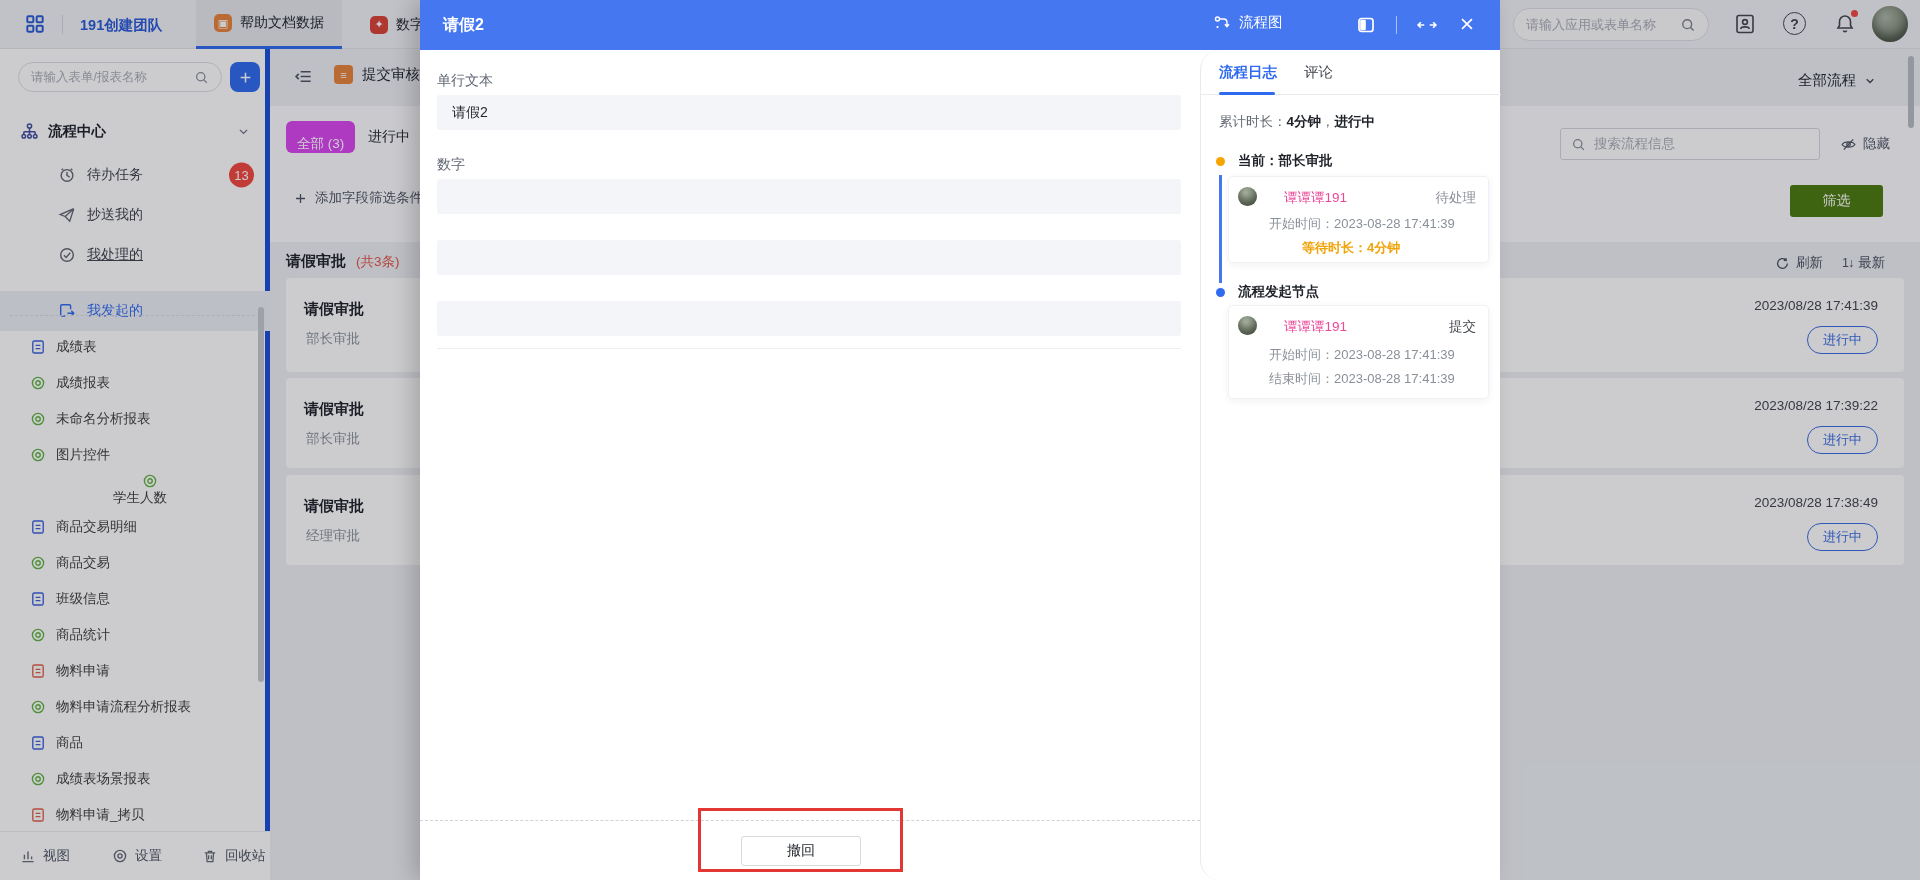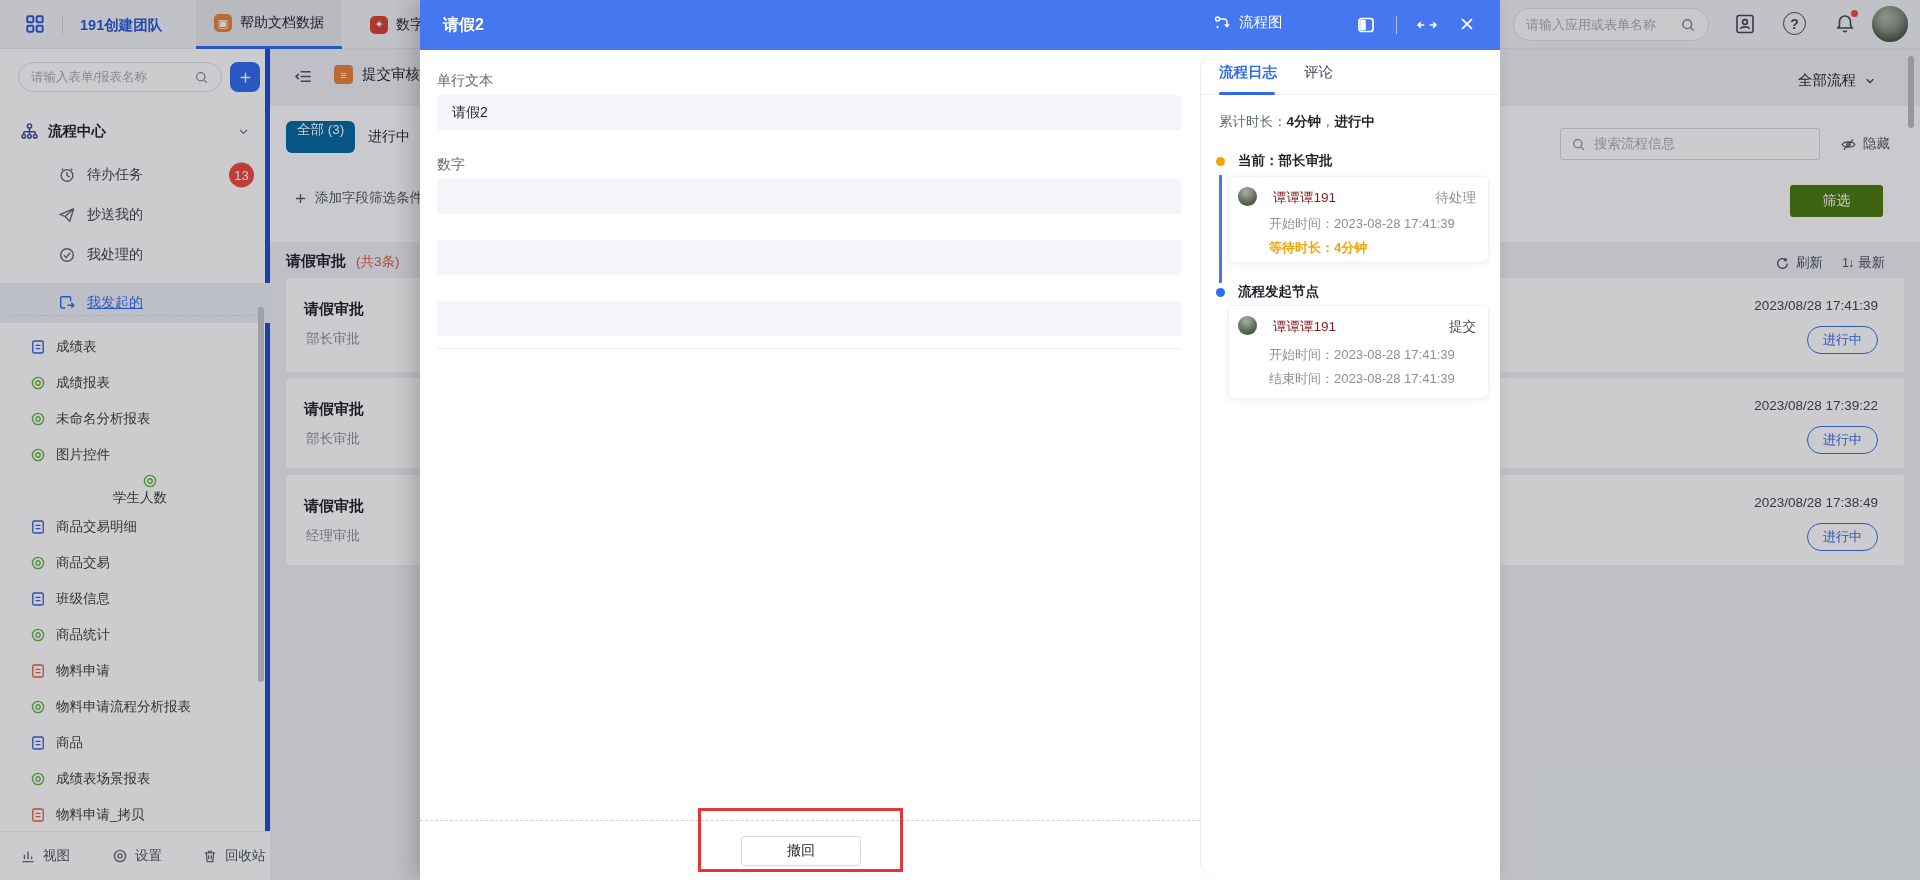--- a/index.html
+++ b/index.html
@@ -50,21 +50,21 @@
   .sb-footer { position:absolute; left:0; bottom:0; width:270px; height:49px; border-top:1px solid #ebedf0; background:#fff; display:flex; align-items:center; }
   .sb-foot-item { display:flex; align-items:center; gap:7px; font-size:13.5px; color:#4e5563; cursor:pointer; }
 
   
   .main { position:absolute; left:270px; top:49px; width:1650px; height:831px; z-index:1; }
   .collapse-ic { position:absolute; left:24px; top:18px; color:#4e5563; cursor:pointer; }
   .submit-review { position:absolute; left:64px; top:16px; display:flex; align-items:center; gap:9px; font-size:14.5px; cursor:pointer; }
   .doc-chip { width:19px; height:19px; border-radius:4px; background:#e8833a; color:#fff; font-size:11px; display:flex; align-items:center; justify-content:center; }
   .flow-scope { position:absolute; left:1528px; top:22px; display:flex; align-items:center; gap:8px; font-size:14.5px; color:#1f2329; cursor:pointer; }
   .white-band { position:absolute; left:0; top:57px; width:1650px; height:136px; background:#fdfdfe; }
-  .tab-pill { position:absolute; left:16px; top:72px; height:32px; border-radius:6px; background:#0369a1; color:#fff; font-size:13.5px; display:flex; align-items:flex-start; padding:0 11px; cursor:pointer; }
+  .tab-pill { position:absolute; left:16px; top:72px; height:32px; border-radius:6px; background:#d946ef; color:#fff; font-size:13.5px; display:flex; align-items:flex-end; padding:0 11px; cursor:pointer; }
   .tab-plain { position:absolute; left:98px; top:72px; height:32px; display:flex; align-items:center; font-size:14px; color:#1f2329; cursor:pointer; }
   .add-filter { position:absolute; left:24px; top:140px; display:flex; align-items:center; gap:8px; font-size:13.5px; color:#4e5563; cursor:pointer; white-space:nowrap; }
   .flow-search { position:absolute; left:1290px; top:79px; width:260px; height:32px; border:1px solid #d4d7dc; border-radius:3px; background:#fff; display:flex; align-items:center; padding:0 10px; gap:8px; cursor:text; }
   .flow-search .ph { font-size:13.5px; color:#a9adb5; }
   .hide-toggle { position:absolute; left:1570px; top:86px; display:flex; align-items:center; gap:6px; font-size:13.5px; color:#4e5563; cursor:pointer; }
   .filter-btn { position:absolute; left:1520px; top:136px; width:93px; height:32px; background:#4d7c0f; border:none; border-radius:3px; color:#fff; font-size:14px; cursor:pointer; }
   .list-header { position:absolute; left:16px; top:203px; display:flex; align-items:baseline; gap:10px; }
   .list-title { font-size:15px; font-weight:bold; }
   .list-count { font-size:13.5px; color:#e25549; }
   .refresh { position:absolute; left:1505px; top:205px; display:flex; align-items:center; gap:6px; font-size:13.5px; color:#4e5563; cursor:pointer; }
@@ -105,21 +105,21 @@
   .fp-summary { position:absolute; left:18px; top:63px; font-size:13.5px; color:#646a73; }
   .fp-summary b { color:#1f2329; }
   .node-head { position:absolute; left:15px; display:flex; align-items:center; gap:13px; }
   .dot { width:9px; height:9px; border-radius:50%; }
   .dot.orange { background:#f7a500; }
   .dot.blue { background:#2f6bef; }
   .node-title { font-size:13.5px; font-weight:bold; color:#1f2329; }
   .tl-line { position:absolute; left:18px; top:125px; width:2.5px; height:108px; background:#4577f0; }
   .node-card { position:absolute; left:28px; width:259px; background:#fff; border-radius:4px; box-shadow:0 0 0 1px #f0f1f4, 0 2px 8px rgba(31,35,41,.08); }
   .nc-avatar { position:absolute; left:9px; top:10px; width:19px; height:19px; }
-  .nc-name { position:absolute; left:44px; top:12px; font-size:13.5px; color:#7f1d1d; }
+  .nc-name { position:absolute; left:55px; top:12px; font-size:13.5px; color:#ec4899; }
   .nc-status { position:absolute; right:12px; top:12px; font-size:13.5px; color:#8a9099; }
   .nc-status.dark { color:#42464e; }
   .nc-line { position:absolute; left:40px; font-size:13px; color:#8a9099; white-space:nowrap; }
   .nc-wait { position:absolute; left:40px; font-size:13px; color:#f0a40a; font-weight:bold; white-space:nowrap; }
 
   
   .annotation { position:absolute; left:698px; top:808px; width:205px; height:64px; border:3px solid #e23734; z-index:40; pointer-events:none; }
 </style>
 </head>
 <body>
@@ -217,30 +217,30 @@
       <span class="badge">13</span>
     </div>
     <div class="sb-item" style="top:146px;">
       <span class="ic">
           <svg width="18" height="18" viewBox="0 0 20 20" fill="none" stroke="currentColor" stroke-width="1.5">
             <path d="M17.5 3 L2.5 9.5 L8 11.7 L17.5 3 Z M17.5 3 L13 17 L8 11.7"></path>
           </svg>
         </span>
       <span class="tx">抄送我的</span>
     </div>
-    <div class="sb-item" style="top:186px;">
+    <div class="sb-item" style="top:186px;text-decoration:underline;">
       <span class="ic">
           <svg width="18" height="18" viewBox="0 0 20 20" fill="none" stroke="currentColor" stroke-width="1.6">
             <circle cx="10" cy="10" r="7"></circle>
             <path d="M6.6 10.4 L9 12.8 L13.6 7.6"></path>
           </svg>
         </span>
       <span class="tx">我处理的</span>
     </div>
-    <div class="sb-item active" style="top:234px;text-decoration:underline;">
+    <div class="sb-item active" style="top:242px;">
       <span class="ic">
           <svg width="18" height="18" viewBox="0 0 20 20" fill="none" stroke="currentColor" stroke-width="1.6">
             <path d="M14 8 V4.5 a1.5 1.5 0 0 0 -1.5 -1.5 H4.5 A1.5 1.5 0 0 0 3 4.5 V14 a1.5 1.5 0 0 0 1.5 1.5 H8"></path>
             <path d="M10.5 12.5 H17.5 M14.8 9.8 L17.5 12.5 L14.8 15.2"></path>
           </svg>
         </span>
       <span class="tx">我发起的</span>
     </div>
 
     <div class="sb-dashed"></div>
@@ -547,21 +547,21 @@
         <div class="node-head" style="top:102px;">
           <span class="dot orange"></span>
           <span class="node-title">当前：部长审批</span>
         </div>
         <div class="tl-line"></div>
         <div class="node-card" style="top:127px; height:85px;">
           <div class="avatar nc-avatar"></div>
           <span class="nc-name">谭谭谭191</span>
           <span class="nc-status">待处理</span>
           <span class="nc-line" style="top:38px;"><span>开始时间：</span><span>2023-08-28 17:41:39</span></span>
-          <span class="nc-wait" style="top:62px;"><span>等待时长：</span><span>4分钟</span></span>
+          <span class="nc-wait" style="top:62px;margin-left:33px;"><span>等待时长：</span><span>4分钟</span></span>
         </div>
 
         <div class="node-head" style="top:233px;">
           <span class="dot blue"></span>
           <span class="node-title">流程发起节点</span>
         </div>
         <div class="node-card" style="top:256px; height:92px;">
           <div class="avatar nc-avatar"></div>
           <span class="nc-name">谭谭谭191</span>
           <span class="nc-status dark">提交</span>

